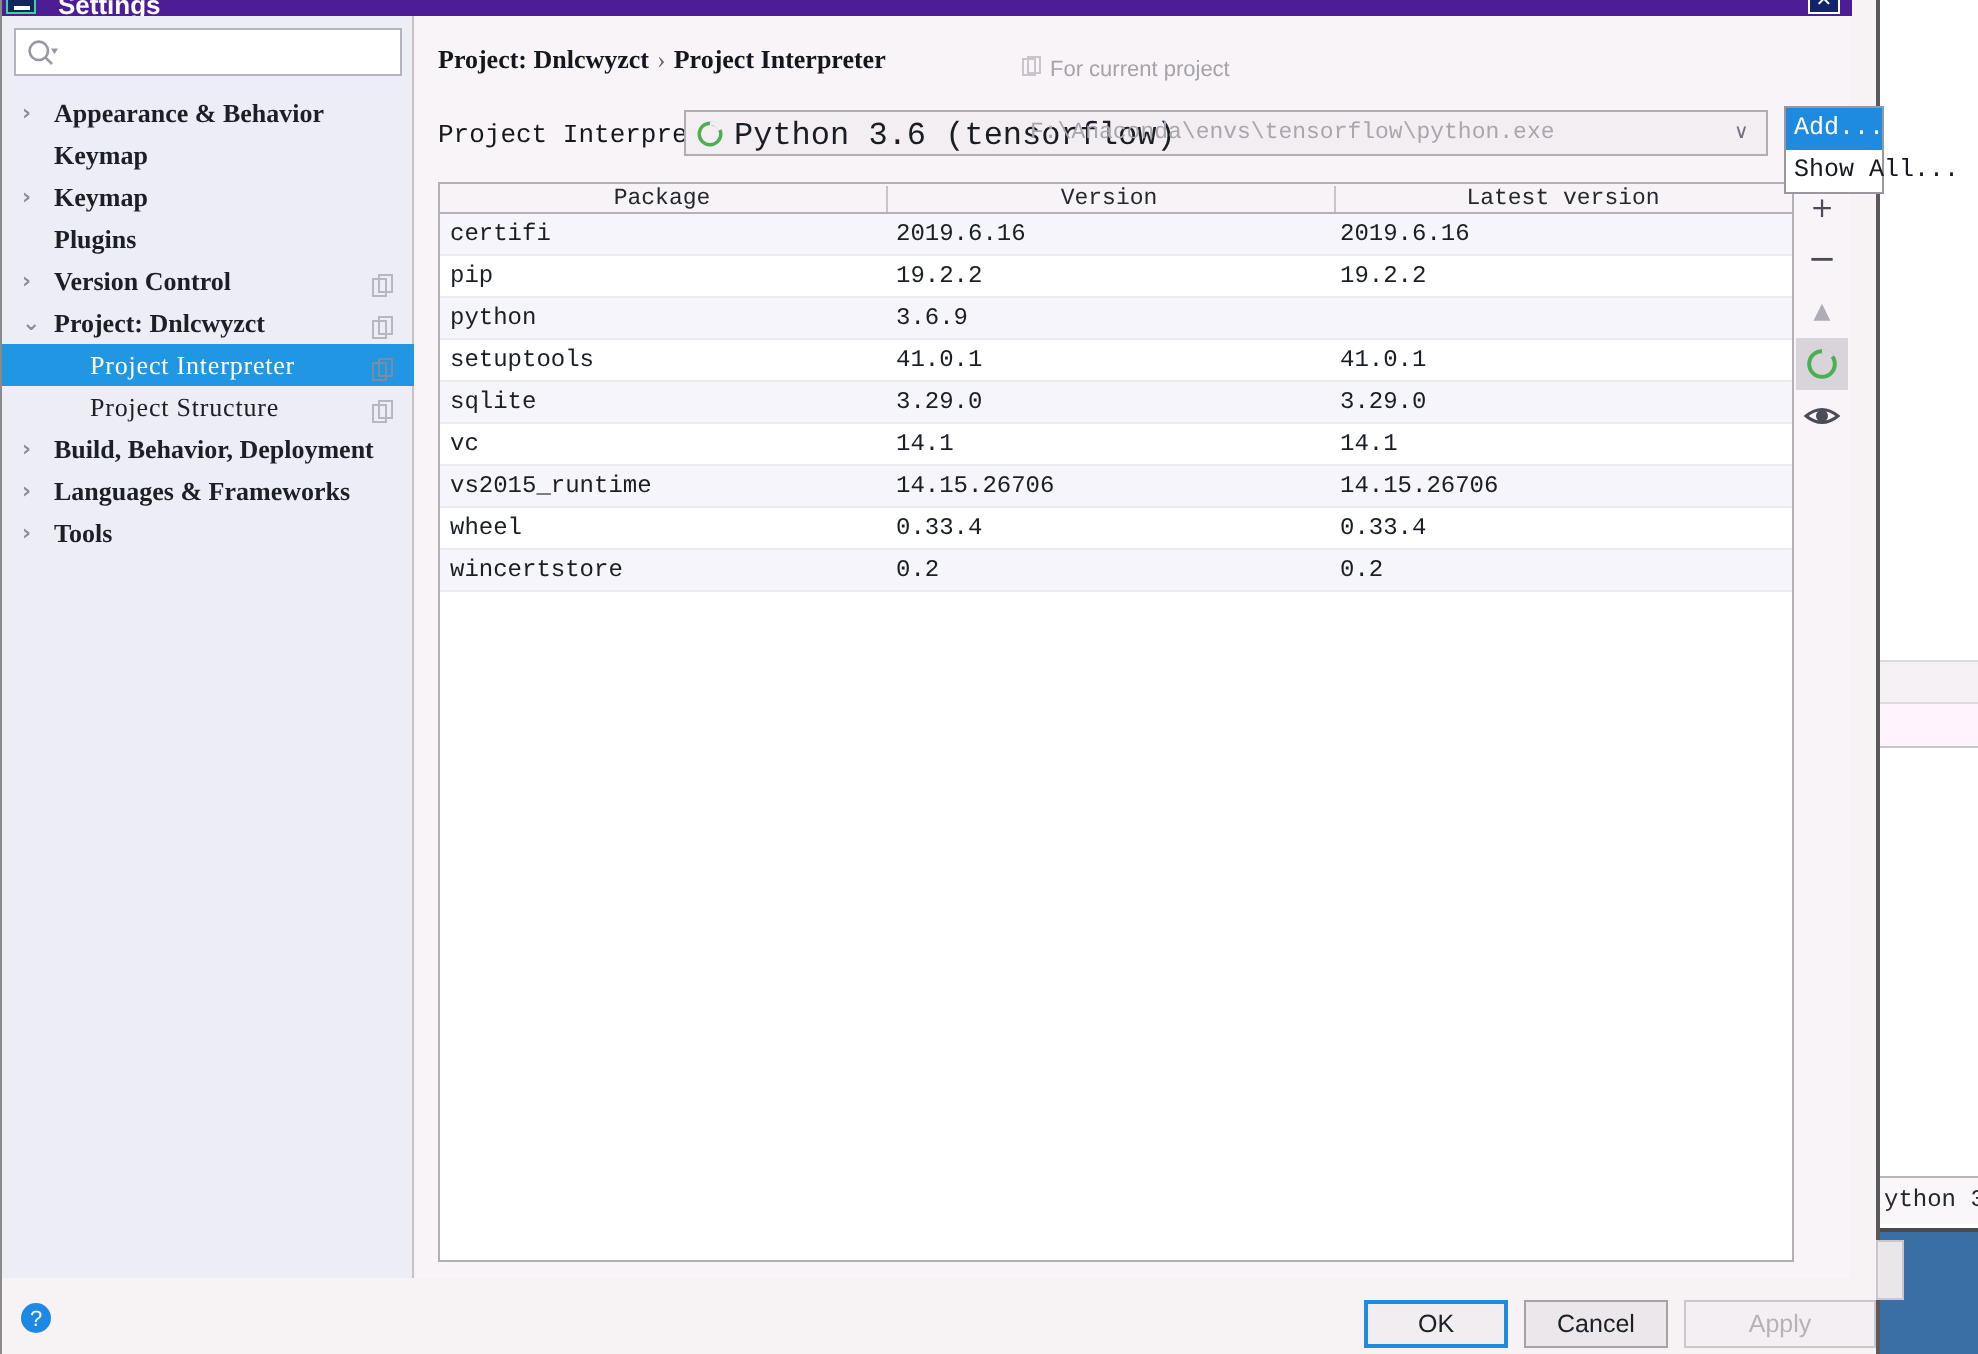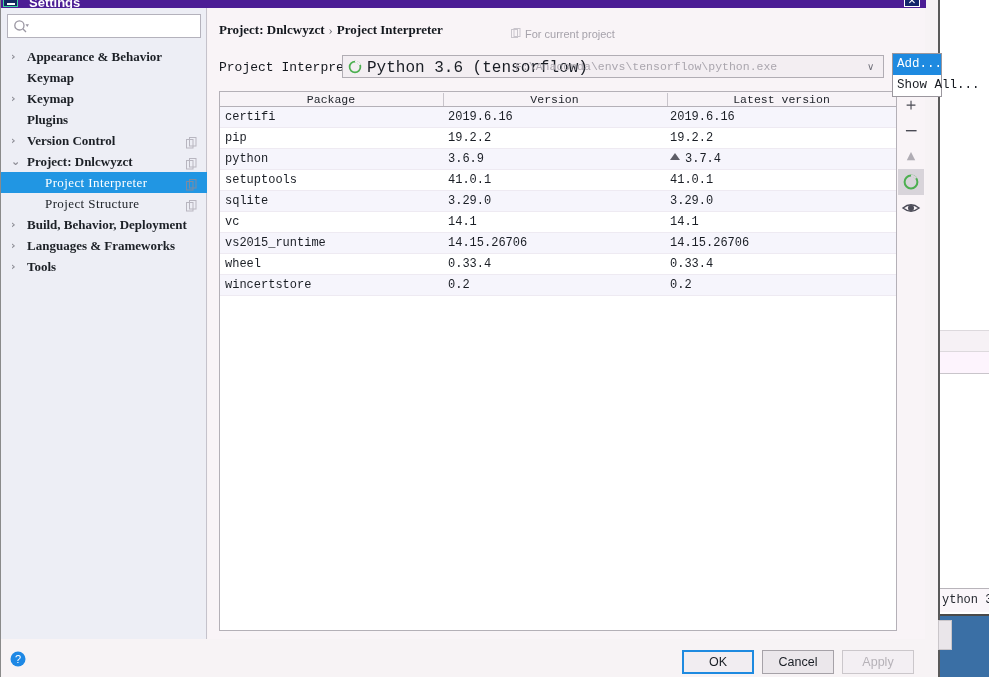--- a/index.html
+++ b/index.html
@@ -281,21 +281,21 @@
   .btn {
     position: absolute; top: 11px; height: 24px;
     background: #ebe7eb;
     border: 1px solid #a6a2a8;
     font-size: 12.5px; color: #1a1e25;
     text-align: center; line-height: 22px;
     font-family: Liberation Sans, sans-serif;
   }
   .btn-ok     { left: 681px; width: 72px; background: #f1edf1; border: 2px solid #1e8ae0; line-height: 20px; }
   .btn-cancel { left: 761px; width: 72px; }
-  .btn-apply  { left: 841px; width: 72px; color: #b6b2b8; background: #f3eff3; border-color: #cbc7cb; }
+  .btn-apply  { left: 841px; width: 96px; color: #b6b2b8; background: #f3eff3; border-color: #cbc7cb; }
 </style>
 </head>
 <body>
 
 <div id="root">
 
   <div class="bg-window">
     <div class="bg-strip-a"></div>
     <div class="bg-strip-b"></div>
     <div class="bg-strip-c">
@@ -433,21 +433,20 @@
               <div class="cell c-lat"><span>2019.6.16</span></div>
             </div>
             <div class="trow even">
               <div class="cell c-pkg">pip</div>
               <div class="cell c-ver">19.2.2</div>
               <div class="cell c-lat"><span>19.2.2</span></div>
             </div>
             <div class="trow odd">
               <div class="cell c-pkg">python</div>
               <div class="cell c-ver">3.6.9</div>
-              <div class="cell c-lat"><span class="uptri"></span><span>3.7.4</span></div>
             </div>
             <div class="trow even">
               <div class="cell c-pkg">setuptools</div>
               <div class="cell c-ver">41.0.1</div>
               <div class="cell c-lat"><span>41.0.1</span></div>
             </div>
             <div class="trow odd">
               <div class="cell c-pkg">sqlite</div>
               <div class="cell c-ver">3.29.0</div>
               <div class="cell c-lat"><span>3.29.0</span></div>

